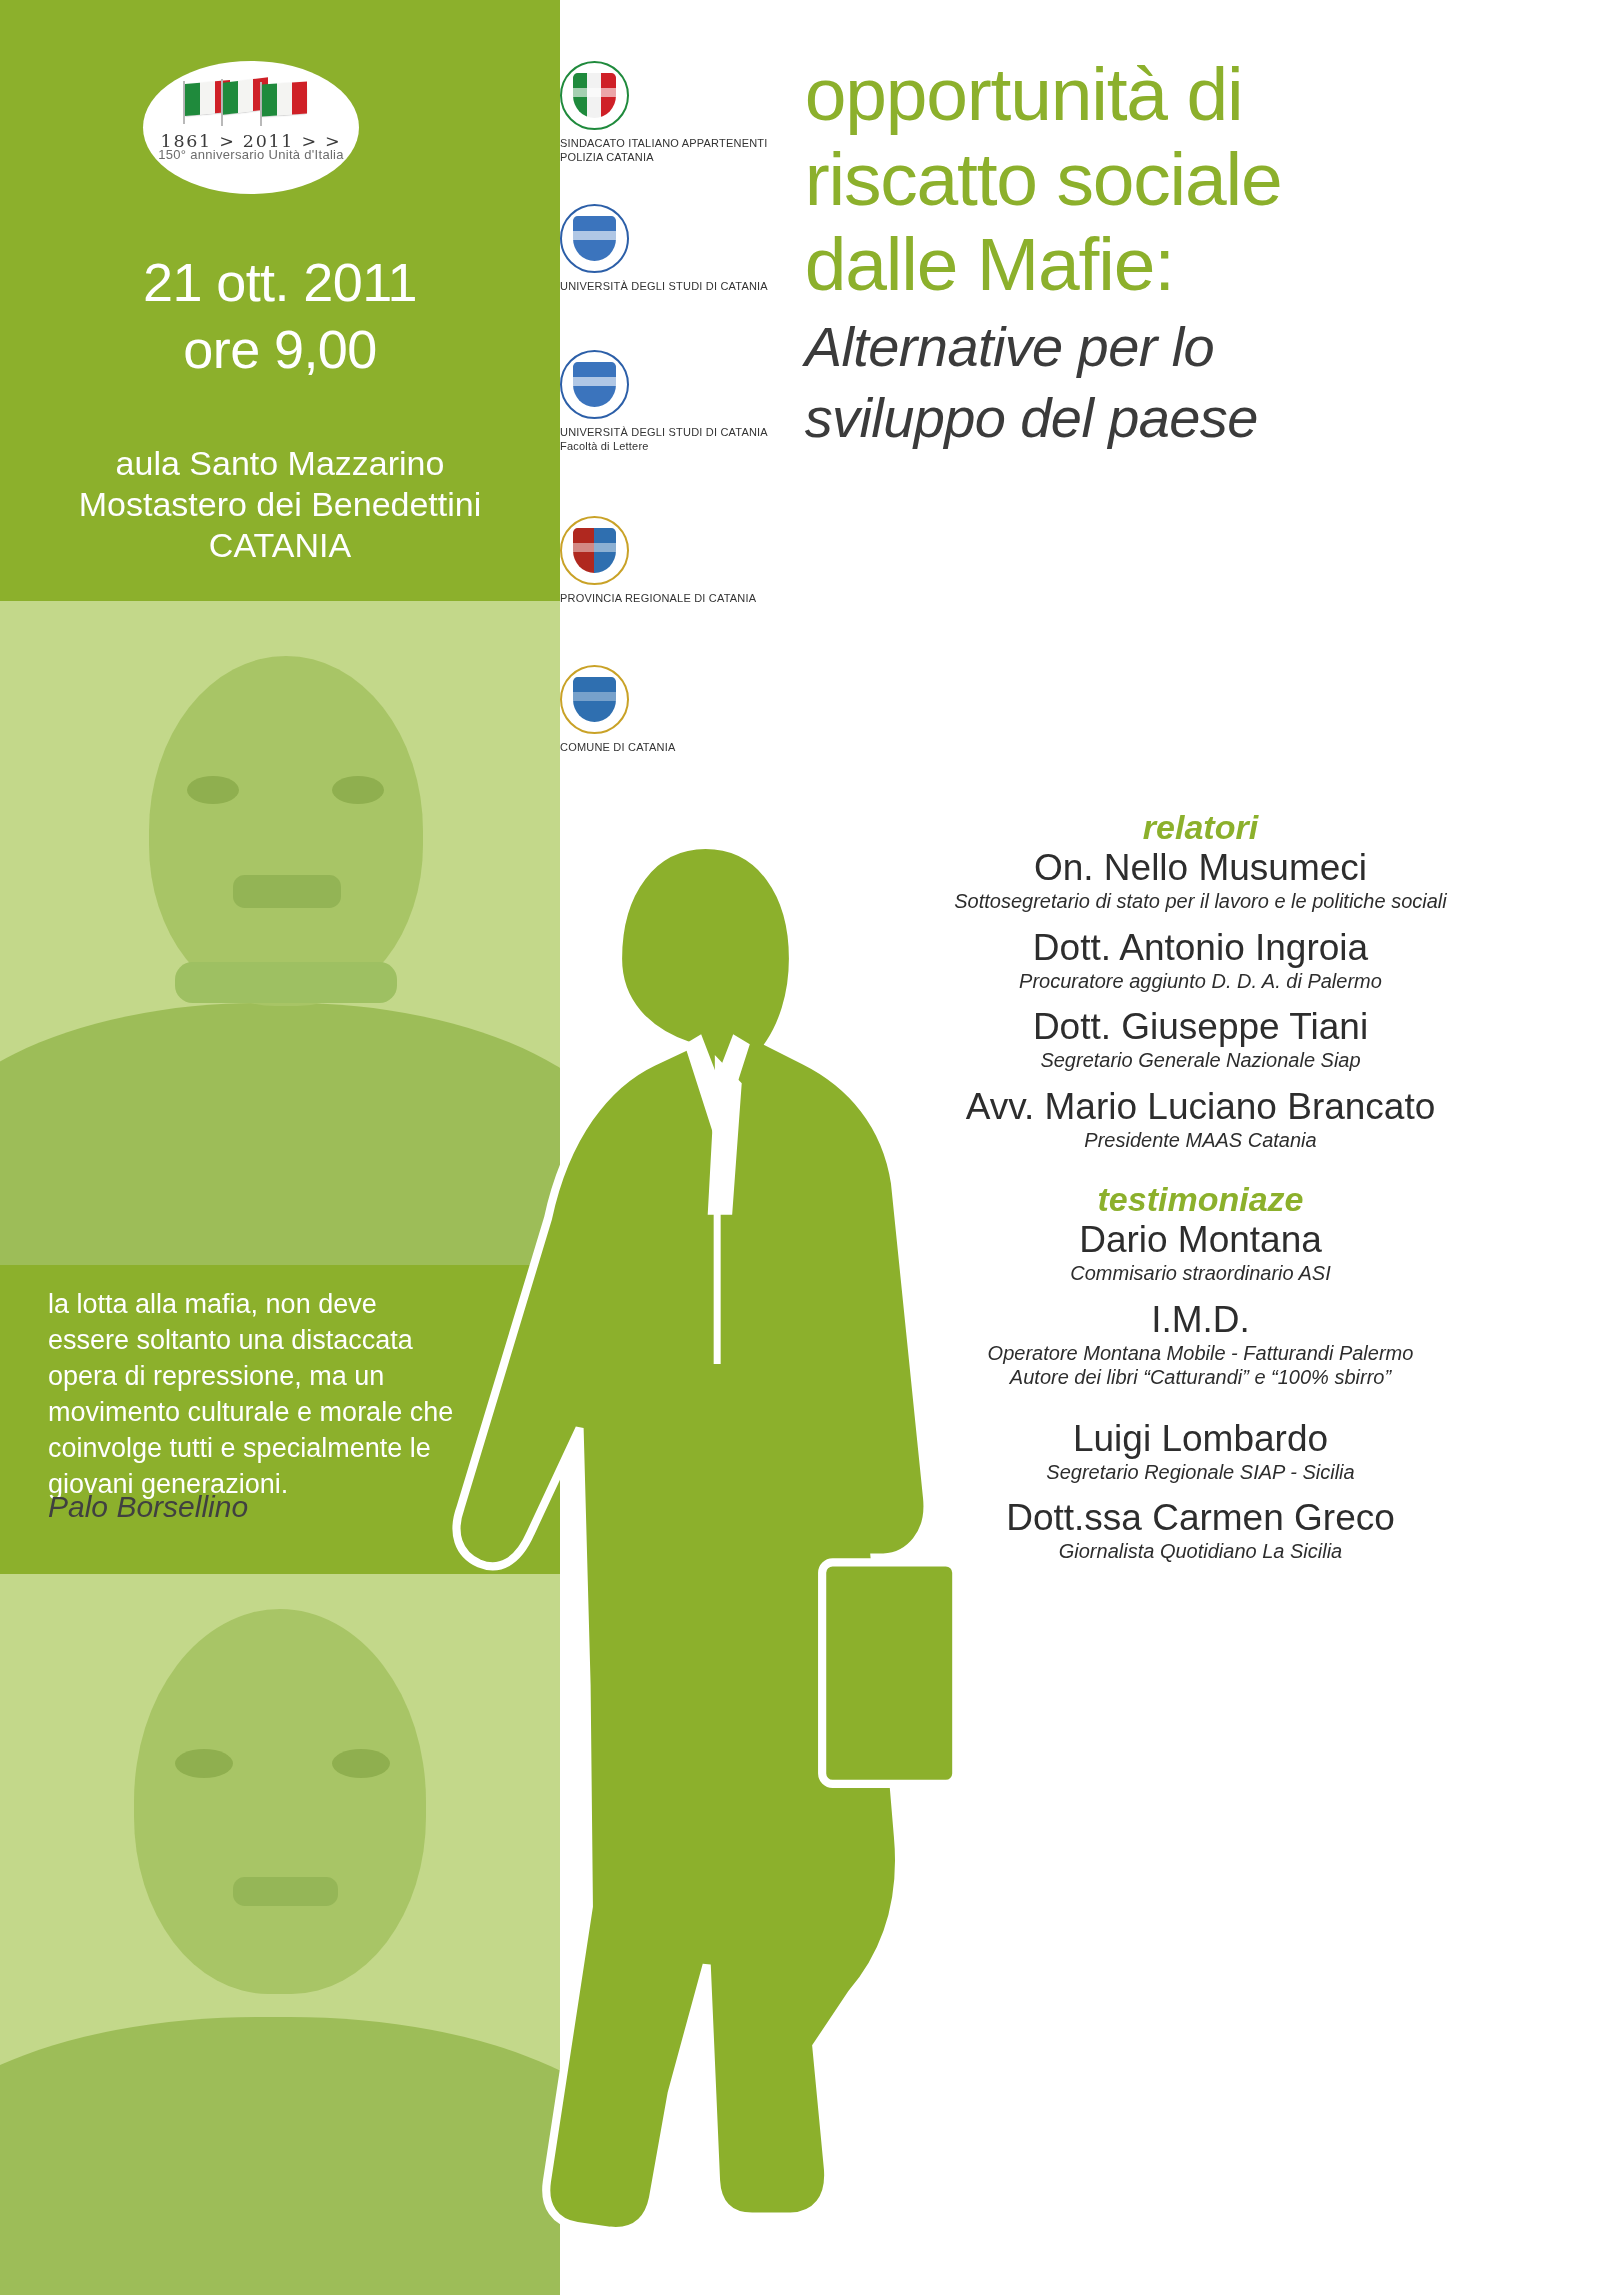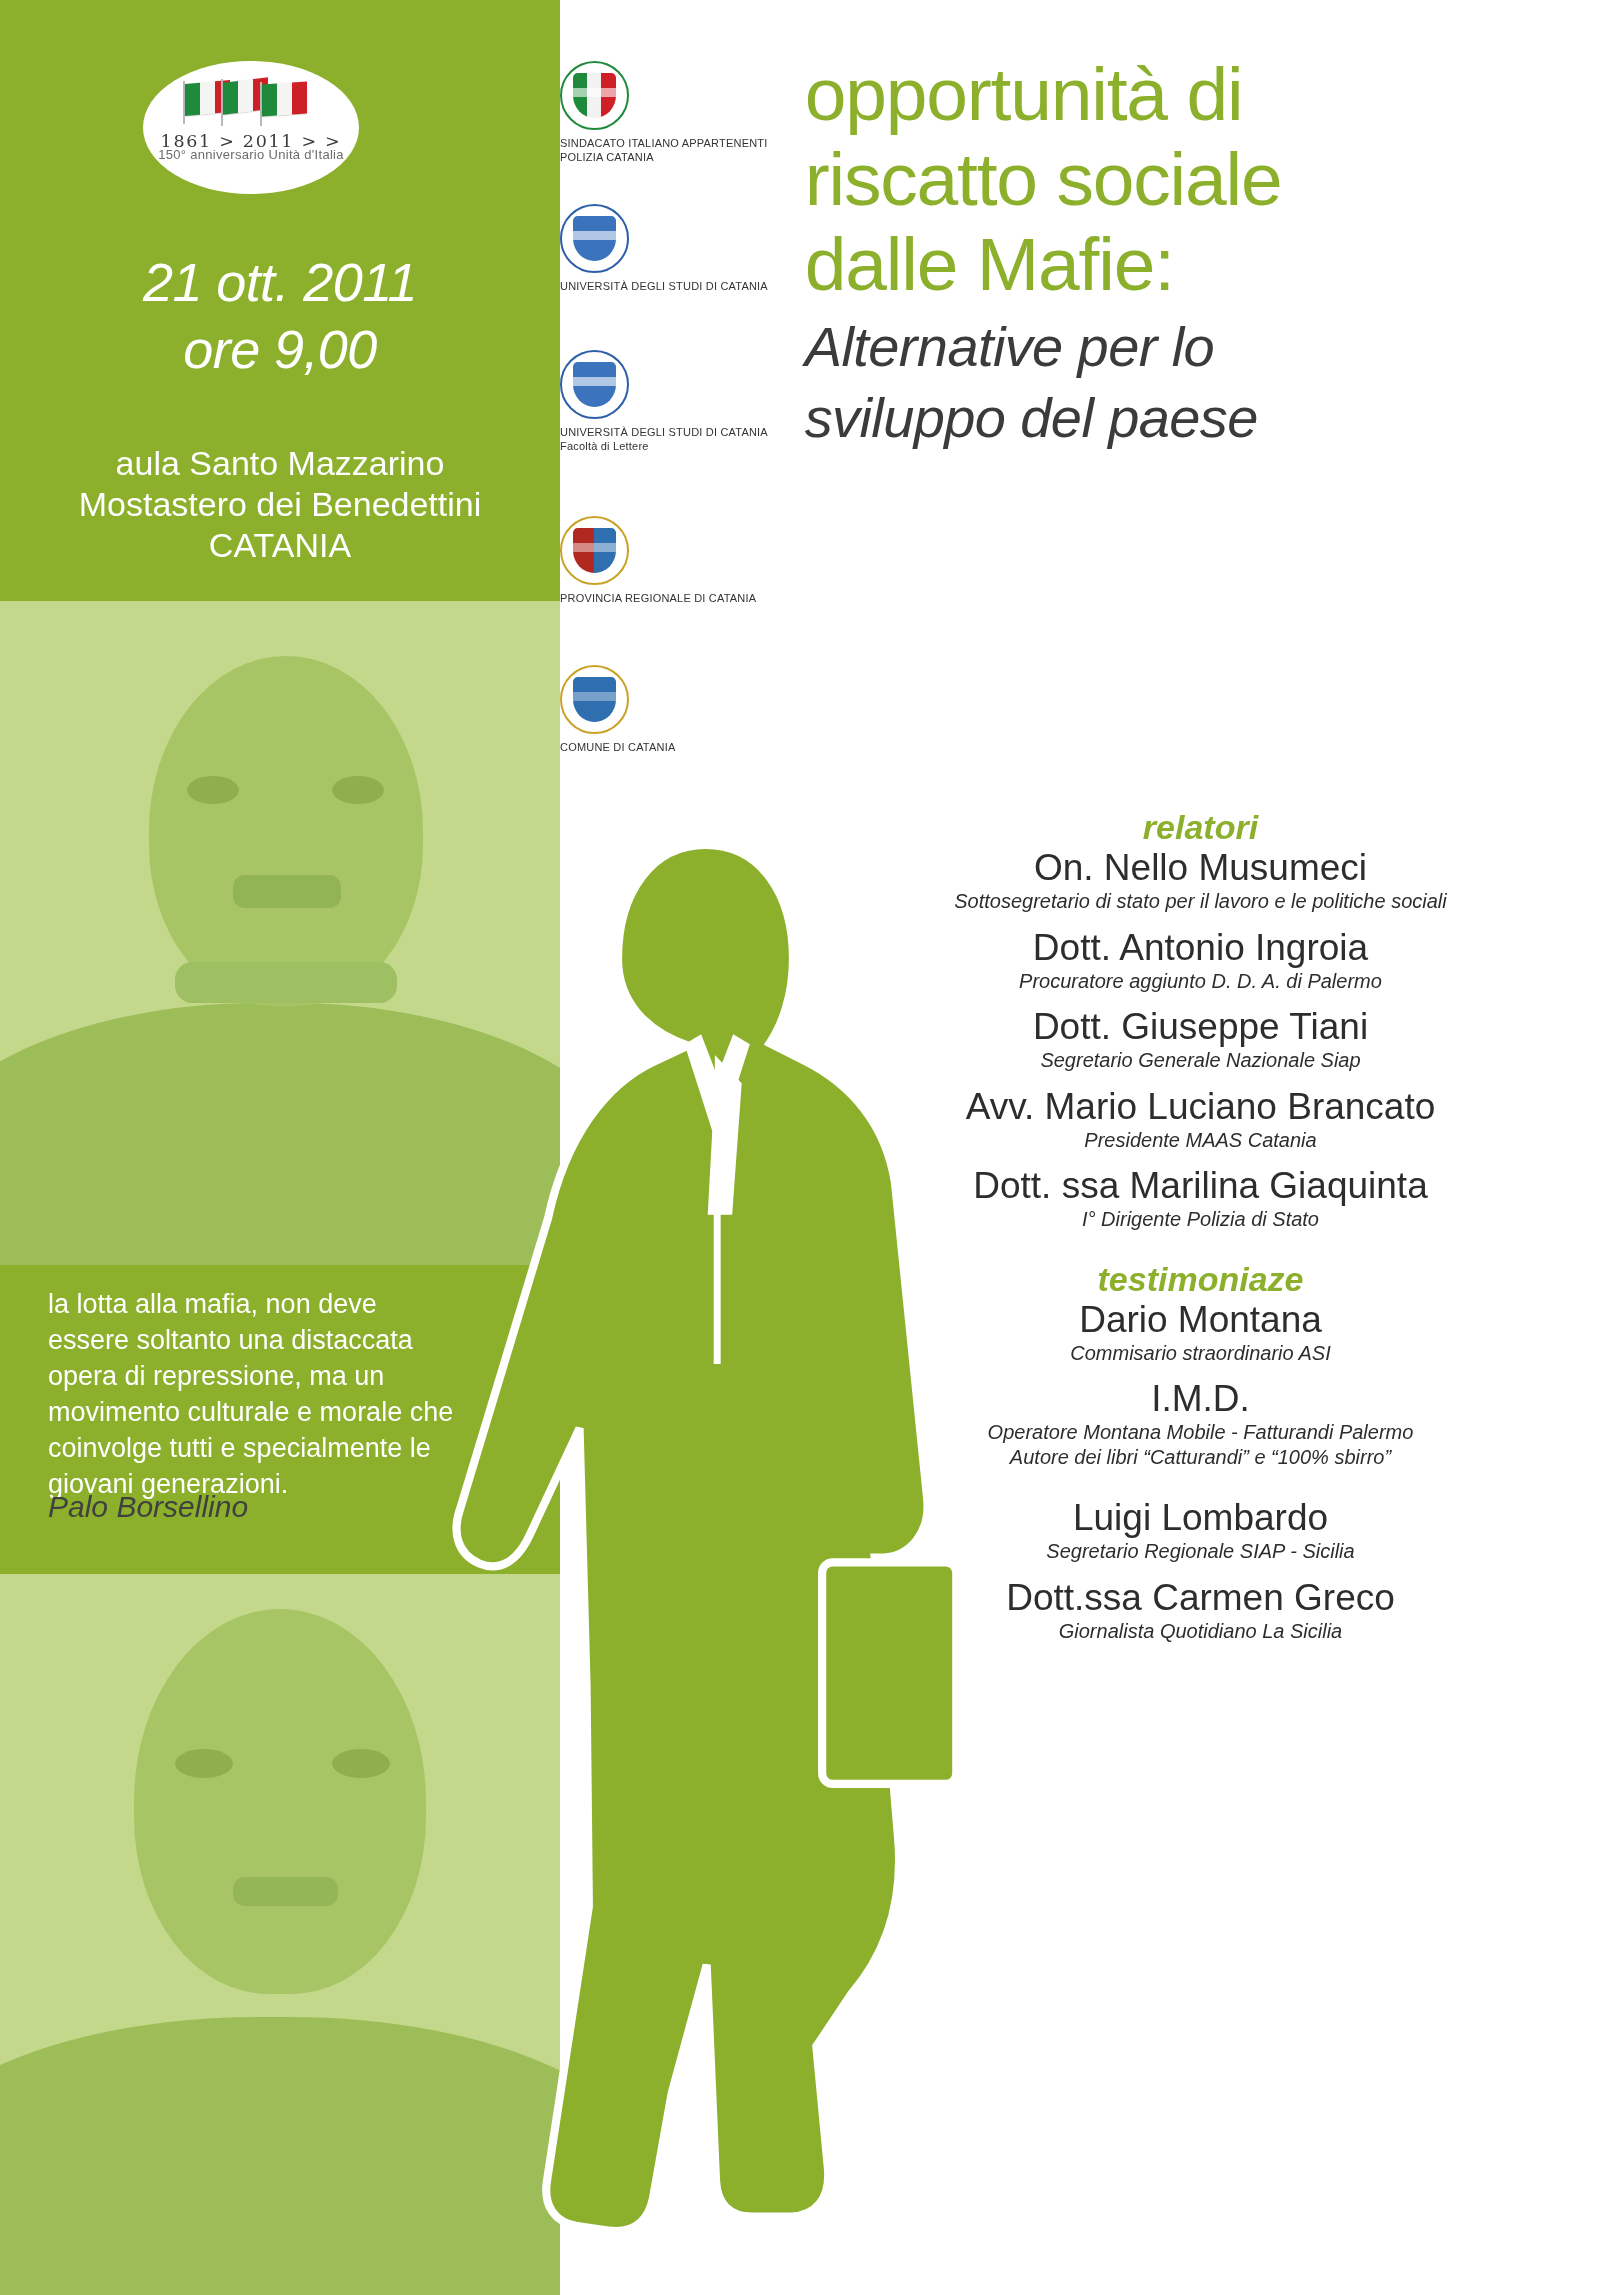--- a/index.html
+++ b/index.html
@@ -89,21 +89,20 @@
     color: #6c6c6c;
   }
   .date-line {
     position: absolute;
     left: 0;
     width: 560px;
     text-align: center;
     color: #ffffff;
     font-family: "Liberation Sans", sans-serif;
     font-weight: 400;
-    font-style: italic;
   }
   .date-1 { top: 251px;  font-size: 54px; letter-spacing: -0.6px; }
   .date-2 { top: 318px;  font-size: 54px; letter-spacing: -0.6px; }
   .venue {
     position: absolute;
     left: 0;
     width: 560px;
     text-align: center;
     color: #ffffff;
     font-size: 34px;
@@ -463,24 +462,20 @@
         <div class="person-role">Procuratore aggiunto D. D. A.  di Palermo</div>
       </div>
       <div class="person">
         <div class="person-name">Dott. Giuseppe Tiani</div>
         <div class="person-role">Segretario Generale Nazionale Siap</div>
       </div>
       <div class="person">
         <div class="person-name">Avv. Mario Luciano Brancato</div>
         <div class="person-role">Presidente MAAS Catania</div>
       </div>
-      <div class="person">
-        <div class="person-name">Dott. ssa Marilina Giaquinta</div>
-        <div class="person-role">I° Dirigente Polizia di Stato</div>
-      </div>
     </div>
 
     <div class="sec-gap"></div>
 
     <div>
       <div class="section-head">testimoniaze</div>
       <div class="person">
         <div class="person-name">Dario Montana</div>
         <div class="person-role">Commisario straordinario ASI</div>
       </div>

